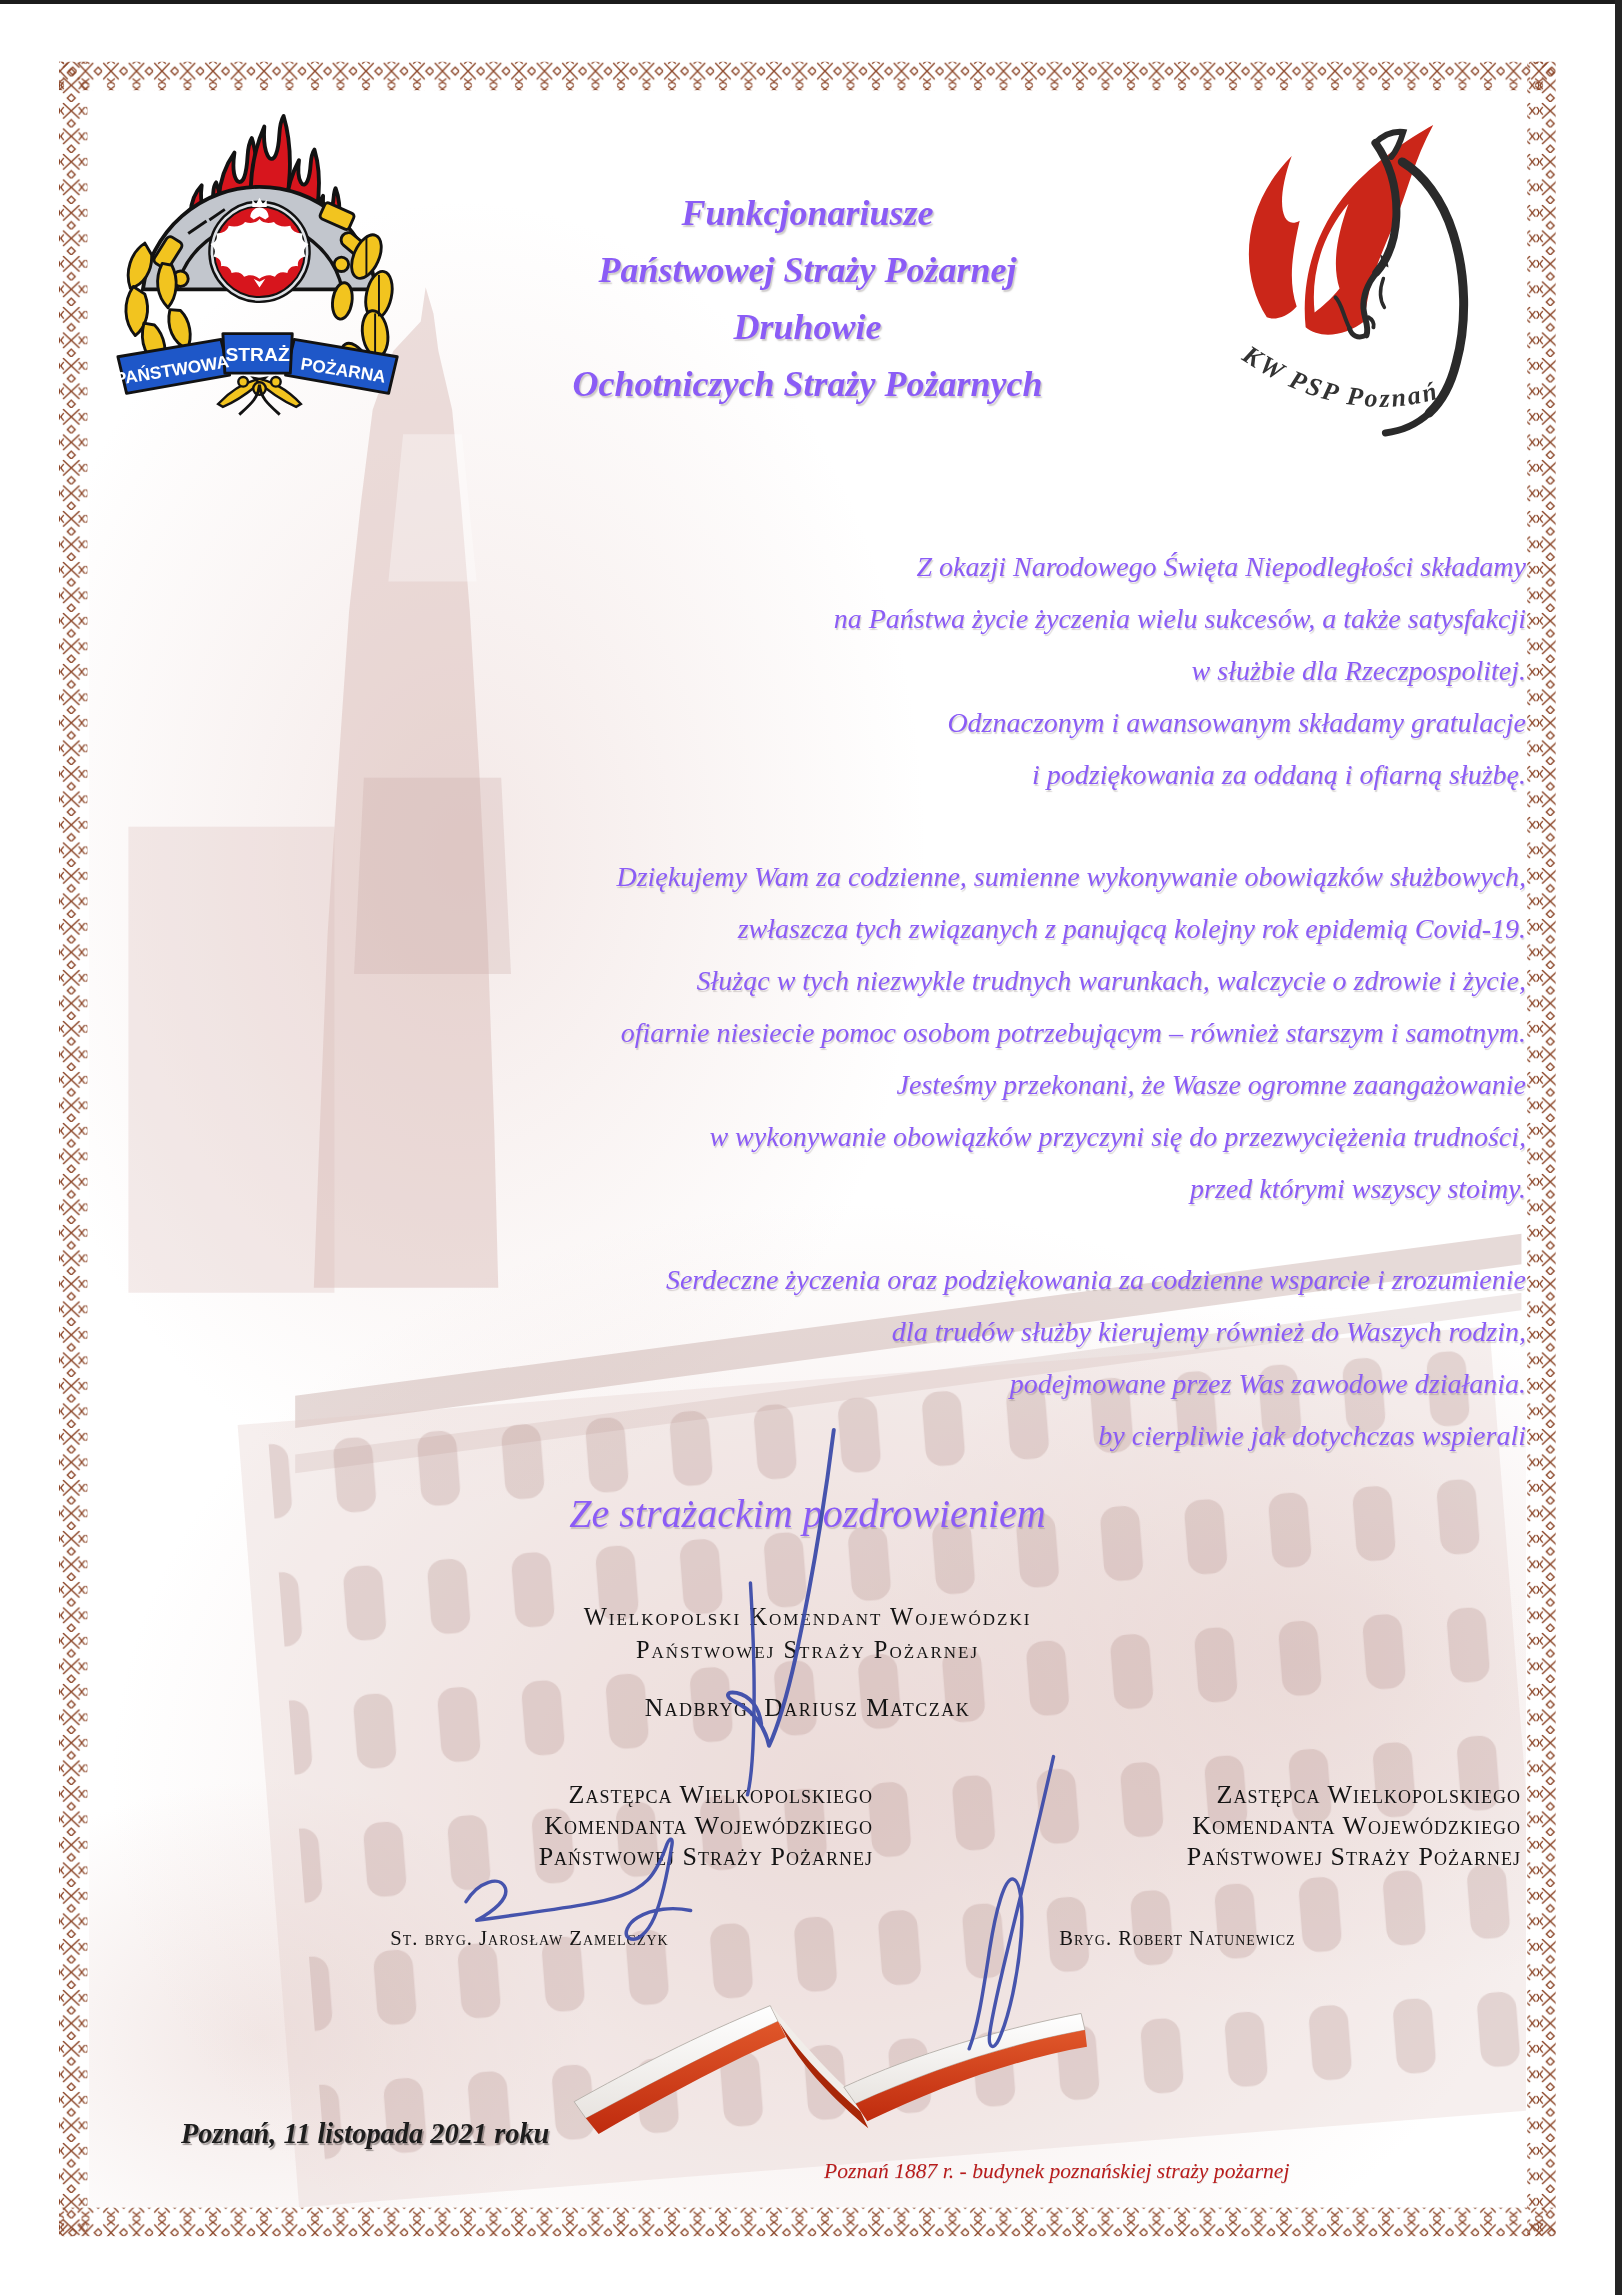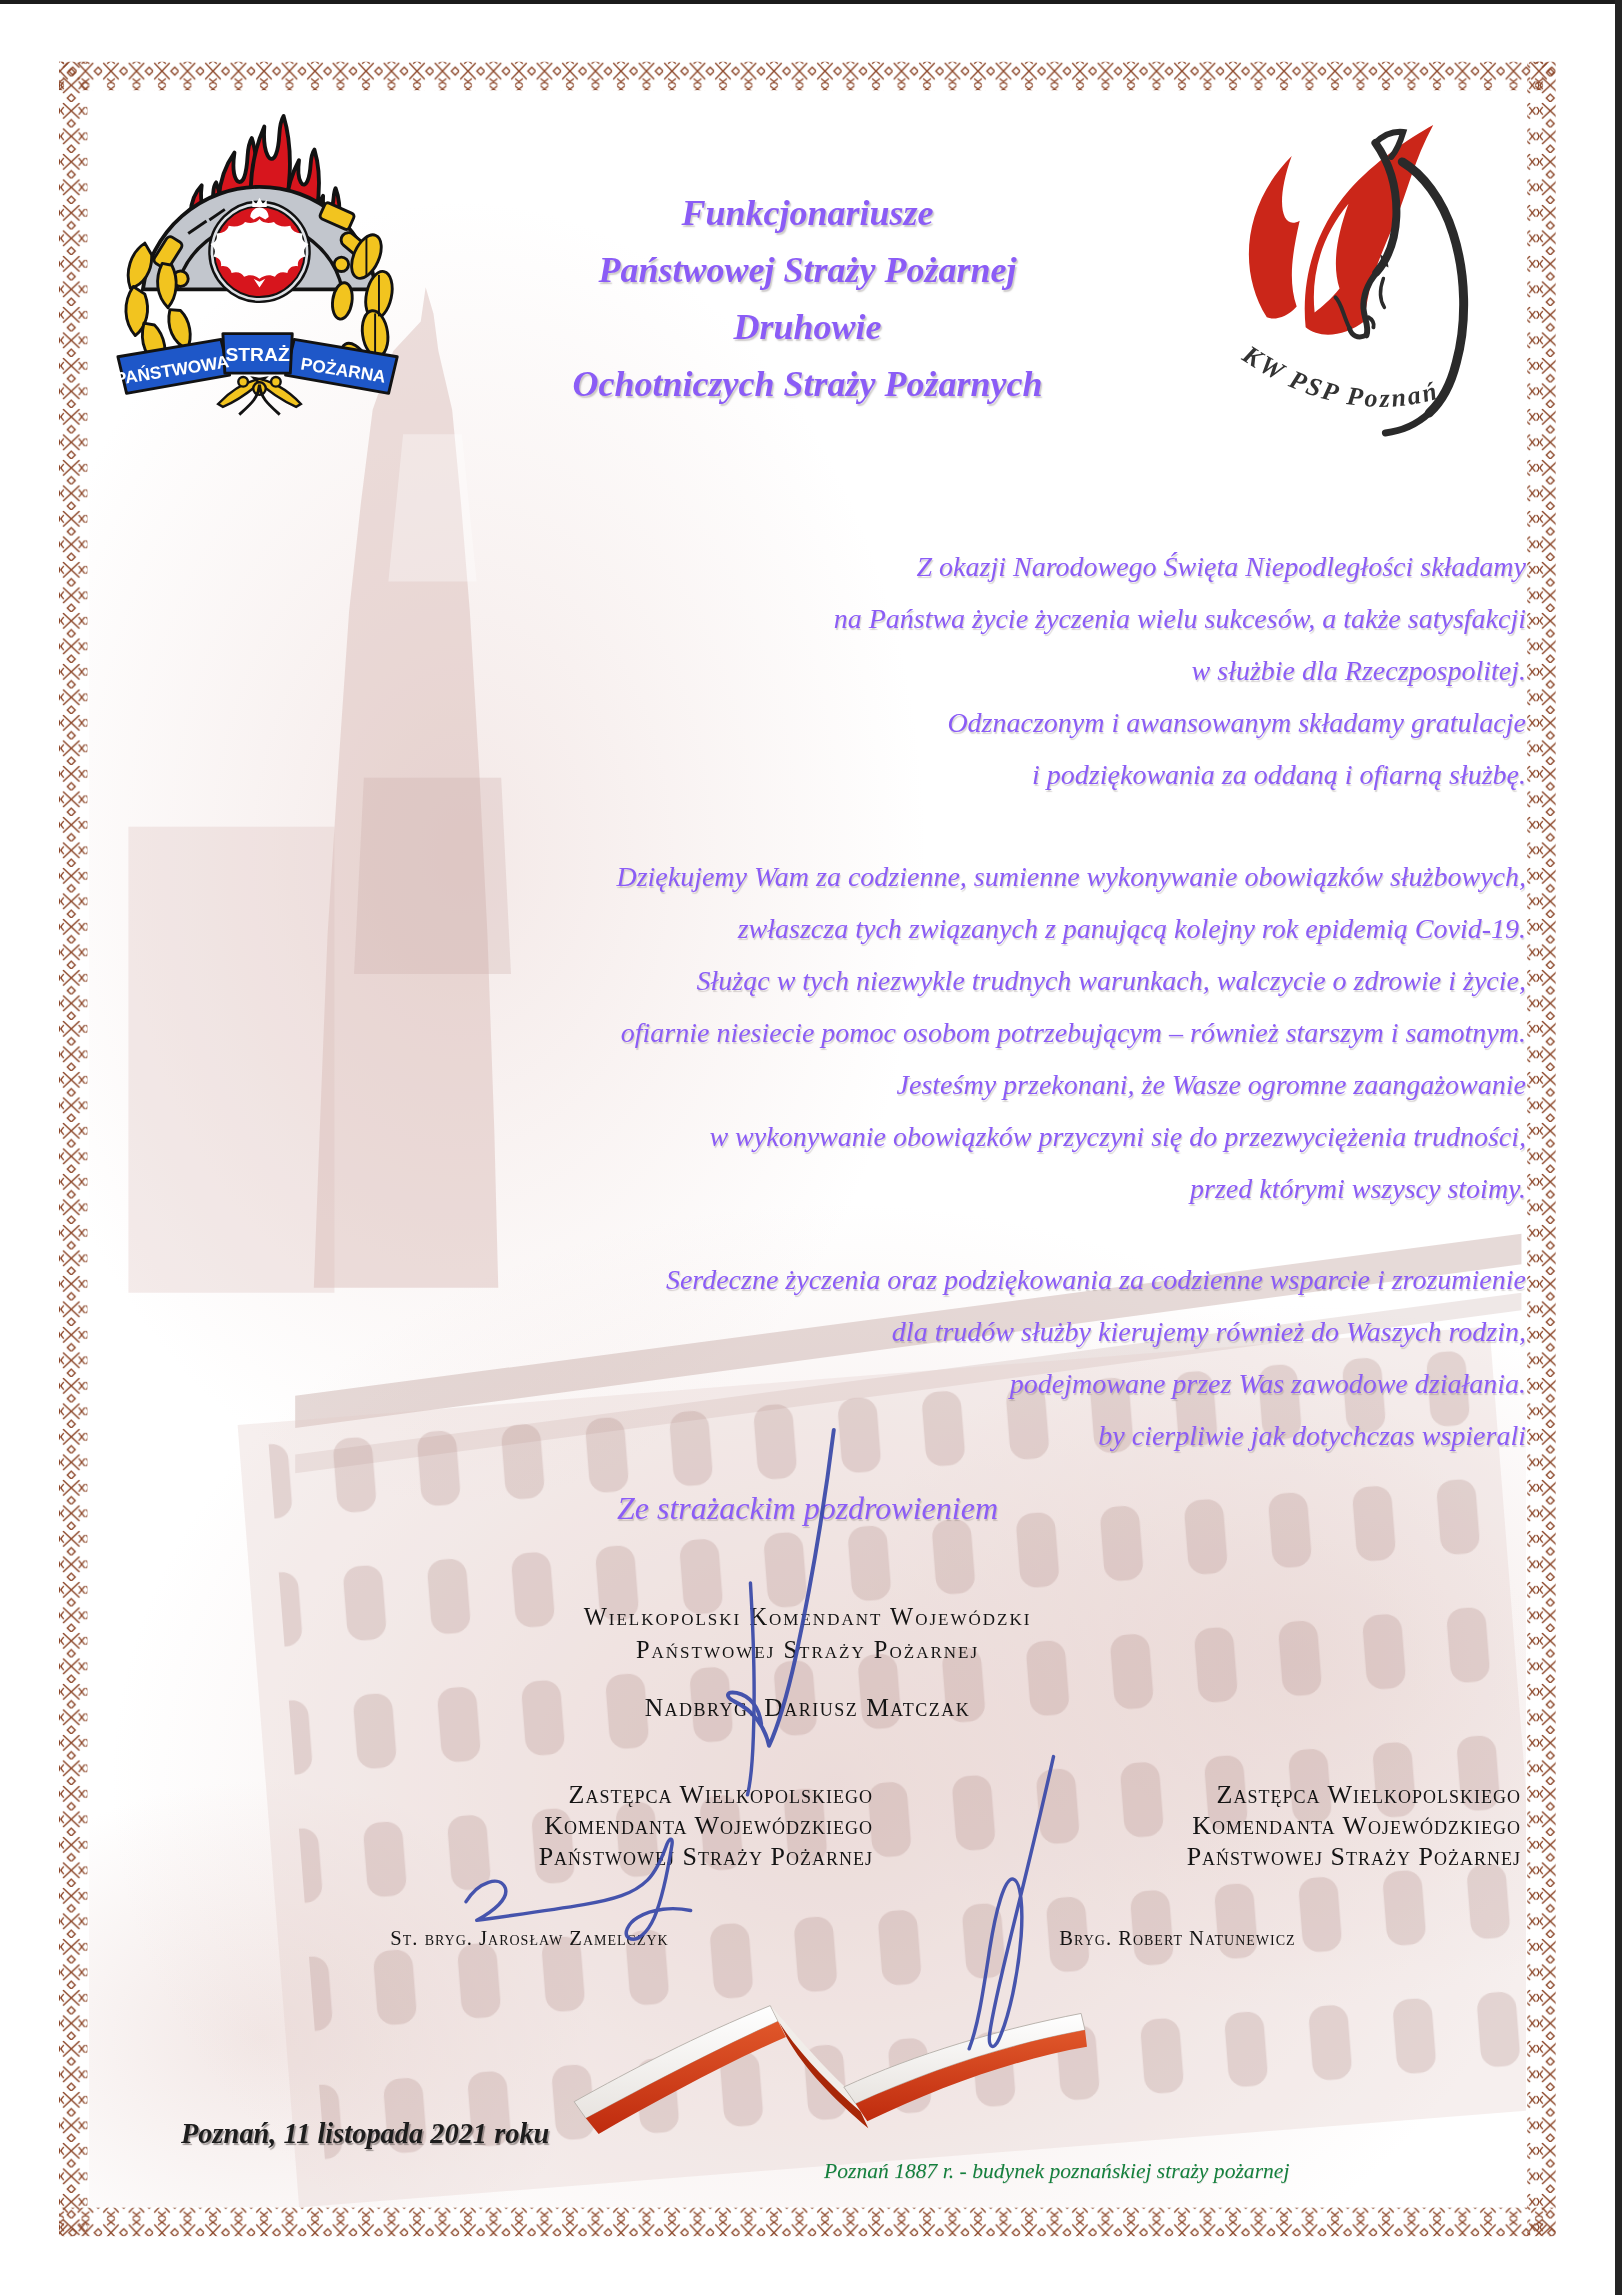--- a/index.html
+++ b/index.html
@@ -32,40 +32,40 @@
     position:absolute;left:89px;right:96px;
     text-align:center;color:#8b5cf6;
   }
   .script{font-style:italic;font-family:"Liberation Serif",serif;}
   .recipients{top:185px;font-size:36px;line-height:57px;font-weight:bold;
     text-shadow:1.5px 2px 1.5px rgba(110,100,96,0.35);}
   .para{font-size:28px;line-height:52px;text-shadow:1px 1.5px 1px rgba(115,105,100,0.28);text-align:right;}
   .p1{top:541px;}
   .p2{top:851px;}
   .p3{top:1254px;}
-  .closing{top:1490px;font-size:32px;text-shadow:1px 1.5px 1px rgba(115,105,100,0.3);}
+  .closing{top:1490px;font-size:40px;text-shadow:1px 1.5px 1px rgba(115,105,100,0.3);}
 
   .smallcaps{font-variant:small-caps;font-family:"Liberation Serif",serif;color:#141414;}
   .cmd-title{top:1568px;font-size:24.5px;line-height:33px;letter-spacing:2px;margin-top:32px;}
   .cmd-name{top:1693px;font-size:25.5px;letter-spacing:1.5px;}
   .dep-title{position:absolute;font-size:26px;line-height:31px;letter-spacing:1px;text-align:right;}
   .dep-title.left{left:186px;width:687px;top:1779px;}
   .dep-title.right{left:834px;width:687px;top:1779px;}
   .dep-name{position:absolute;font-size:20.6px;letter-spacing:1px;text-align:center;}
   .dep-name.left{left:186px;width:687px;top:1927px;}
   .dep-name.right{left:834px;width:687px;top:1927px;}
 
   .place-date{
     position:absolute;left:181px;top:2118px;
     font-size:28.4px;font-style:italic;font-weight:bold;color:#1d1d1d;
     text-shadow:1.5px 2px 1px rgba(90,80,78,0.55);
   }
   .photo-caption{
     position:absolute;left:824px;top:2159px;width:716px;
-    font-size:21.6px;font-style:italic;color:#15803d;
+    font-size:21.6px;font-style:italic;color:#b91c1c;
     text-shadow:1px 1px 1px rgba(255,255,255,0.8),0.5px 0.5px 0.5px rgba(90,85,82,0.4);
   }
 
   .logo{position:absolute;}
   .logo.psp{left:115px;top:92px;}
   .logo.kwpsp{left:1208px;top:114px;}
   .flag-ribbon{position:absolute;left:568px;top:1985px;}
   .signatures{position:absolute;left:0;top:0;pointer-events:none;}
 </style>
 </head>

